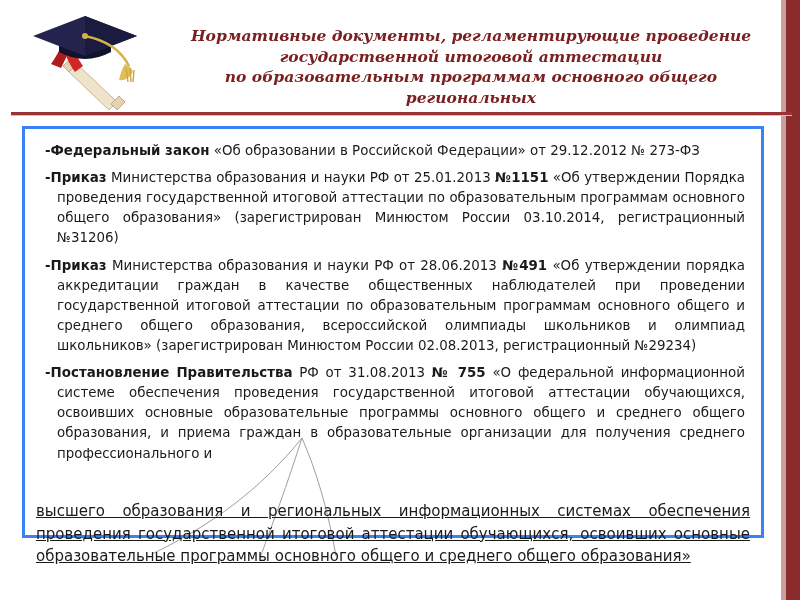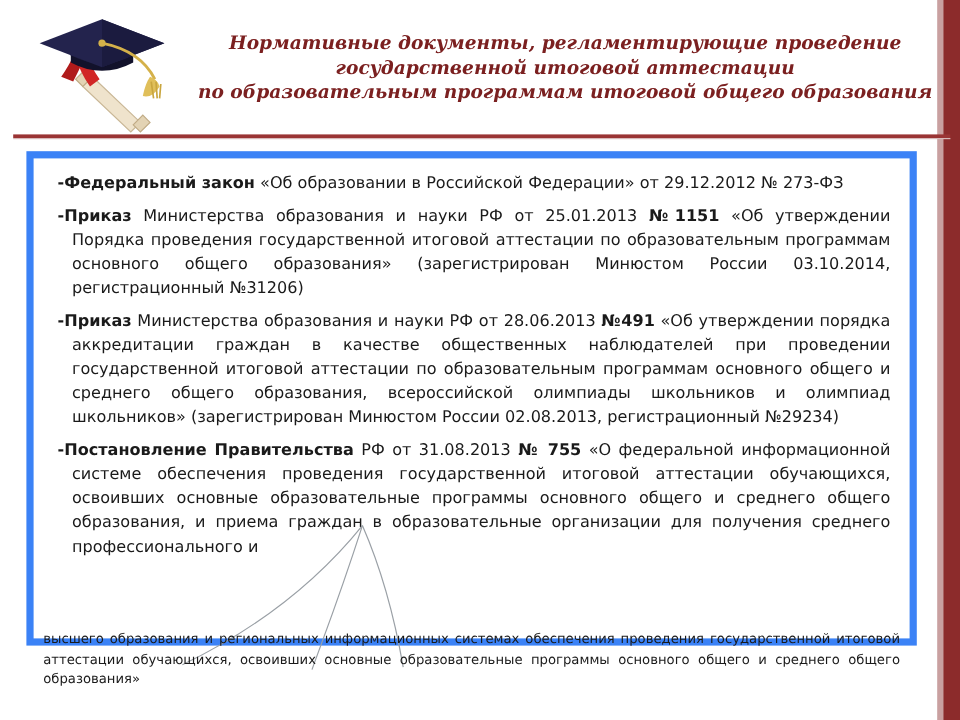--- a/index.html
+++ b/index.html
@@ -92,21 +92,21 @@
   }
 
   
   .content-box {
     position: absolute;
     left: 22px;
     top: 126px;
     width: 742px;
     min-height: 412px;
     background: #ffffff;
-    border: 6px solid #3b82f6;
+    border: 3px solid #3b82f6;
     box-sizing: border-box;
     padding: 12px 16px 10px 14px;
   }
 
   ul.doc-list {
     list-style: none;
     margin: 0;
     padding: 0;
   }
   ul.doc-list li {
@@ -119,27 +119,28 @@
     padding-left: 18px;
     text-indent: -12px;
   }
   ul.doc-list li:last-child { margin-bottom: 16px; }
   .b { font-weight: bold; }
 
   
   .overflow-text {
     position: absolute;
     left: 36px;
-    top: 525px;
+    top: 500px;
     width: 714px;
-    font-size: 11px;
+    font-size: 15px;
     line-height: 1.5;
     color: #1a1a1a;
     text-align: justify;
     text-justify: inter-word;
+    text-decoration: underline;
   }
 
   
   .deco-lines {
     position: absolute;
     left: 150px;
     top: 430px;
     width: 260px;
     height: 130px;
     pointer-events: none;
@@ -176,21 +177,21 @@
         <circle cx="60" cy="30" r="3" fill="#d4b14a"></circle>
 
         <path d="M60 30 C80 34 96 44 104 60" stroke="#d4b14a" stroke-width="2.4" fill="none"></path>
         <path d="M100 58 q6 2 8 8 q-6 10 -14 8 q2 -10 6 -16 Z" fill="#e0bf5a"></path>
         <path d="M101 62 l2 14 M105 62 l1 14 M109 64 l-1 12" stroke="#c9a63f" stroke-width="1.4"></path>
       </svg>
     </div>
 
     <div class="header-title">
       <div>Нормативные документы, регламентирующие проведение государственной итоговой аттестации</div>
-      <div>по образовательным программам итоговой общего образования</div>
+      <div>по образовательным программам основного общего региональных</div>
     </div>
 
     <div class="header-line"></div>
     <div class="header-line2"></div>
   </div>
 
   <div class="content-box">
     <ul class="doc-list">
 
       <li>

